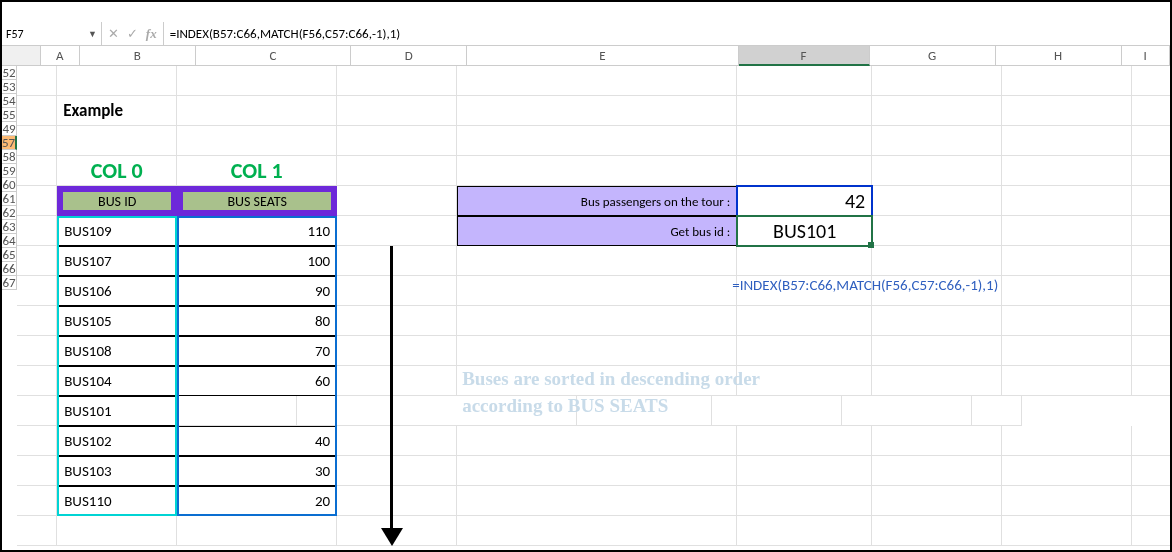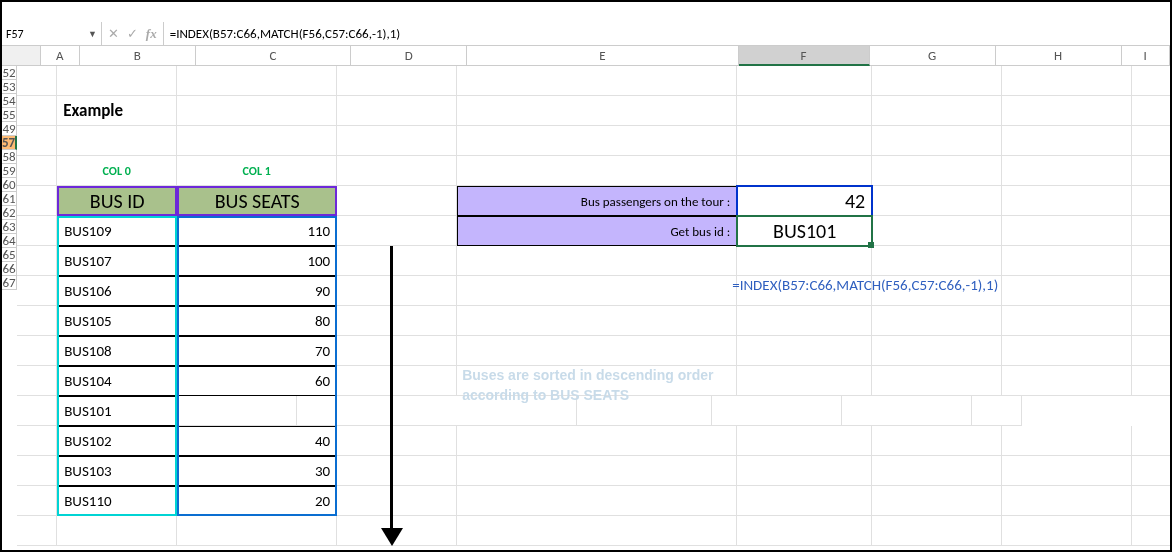--- a/index.html
+++ b/index.html
@@ -96,21 +96,20 @@
     display: flex;
     align-items: center;
     justify-content: center;
     font-size: 13px;
     color: #555;
     background: #fff;
   }
   .rowhead.active {
     background: #fdba74;
     border-right: 2px solid #217346;
-    font-weight: bold;
   }
 
   .grid {
     position: relative;
     flex: 1;
   }
   .row {
     display: flex;
     height: 30px;
   }
@@ -134,28 +133,28 @@
   .cH { width: 130px; }
   .cI { width: 50px; }
 
   .example {
     font-weight: bold;
     font-size: 17px;
   }
   .colabel {
     color: #00b050;
     font-weight: bold;
-    font-size: 12px;
+    font-size: 22px;
     justify-content: center;
   }
   .thead {
     background: #a9c18c;
-    border: 2px solid #6d28d9;
+    border: 6px solid #6d28d9;
     justify-content: center;
-    font-size: 20px;
+    font-size: 14px;
     font-weight: normal;
   }
   .tcell {
     border: 1px solid #000;
     font-size: 15px;
   }
   .tcell.right { justify-content: flex-end; }
   .side-label {
     background: #c4b5fd;
     border: 1px solid #000;
@@ -189,23 +188,23 @@
   .formula-note {
     color: #2f5fbf;
     font-size: 15px;
     position: absolute;
     left: 715px;
     top: 210px;
     white-space: nowrap;
   }
   .big-note {
     color: #c8dbe9;
-    font-family: Liberation Sans, sans-serif;
+    font-family: Liberation Serif, serif;
     font-weight: bold;
-    font-size: 14px;
+    font-size: 19px;
     position: absolute;
     left: 445px;
     top: 300px;
     line-height: 1.4;
     white-space: pre;
   }
 
   .cyan-outline {
     position: absolute;
     border: 2px solid #00d4d4;

